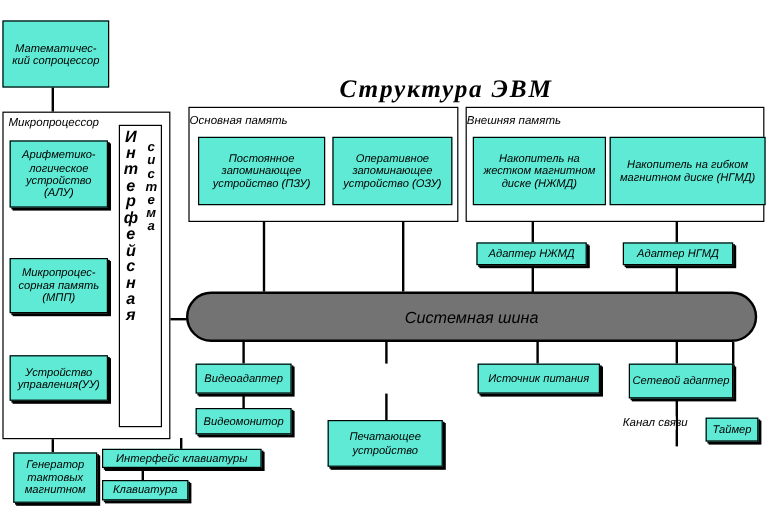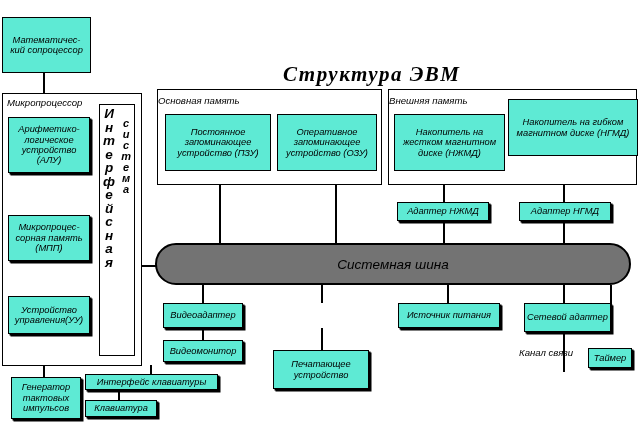--- a/index.html
+++ b/index.html
@@ -239,21 +239,21 @@
         <span>и</span>
         <span>с</span>
         <span>т</span>
         <span>е</span>
         <span>м</span>
         <span>а</span>
     </div>
   </div>
 
   <div class="box shadow" style="left:11px; top:377px; width:70px; height:42px;">
-    <span>Генератор тактовых импульсов</span>
+    <span>Генератор тактовых магнитном</span>
   </div>
 
   <div class="box shadow" style="left:85px; top:374px; width:133px; height:16px;text-align:center;">
     <span>Интерфейс клавиатуры</span>
   </div>
 
   <div class="box shadow" style="left:85px; top:400px; width:72px; height:17px;">
     <span>Клавиатура</span>
   </div>
 
@@ -270,21 +270,21 @@
   </div>
 
   <div class="group" style="left:388px; top:89px; width:249px; height:96px;">
     <div class="group-label" style="top:5px;">Внешняя память</div>
   </div>
 
   <div class="box" style="left:394px; top:114px; width:111px; height:57px;">
     <span>Накопитель на жестком магнитном диске  (НЖМД)</span>
   </div>
 
-  <div class="box" style="left:508px; top:99px; width:130px; height:57px;">
+  <div class="box" style="left:508px; top:114px; width:130px; height:57px;">
     <span>Накопитель на гибком магнитном диске (НГМД)</span>
   </div>
 
   <div class="box shadow" style="left:397px; top:202px; width:92px; height:19px;">
     <span>Адаптер НЖМД</span>
   </div>
 
   <div class="box shadow" style="left:519px; top:202px; width:92px; height:19px;">
     <span>Адаптер НГМД</span>
   </div>

